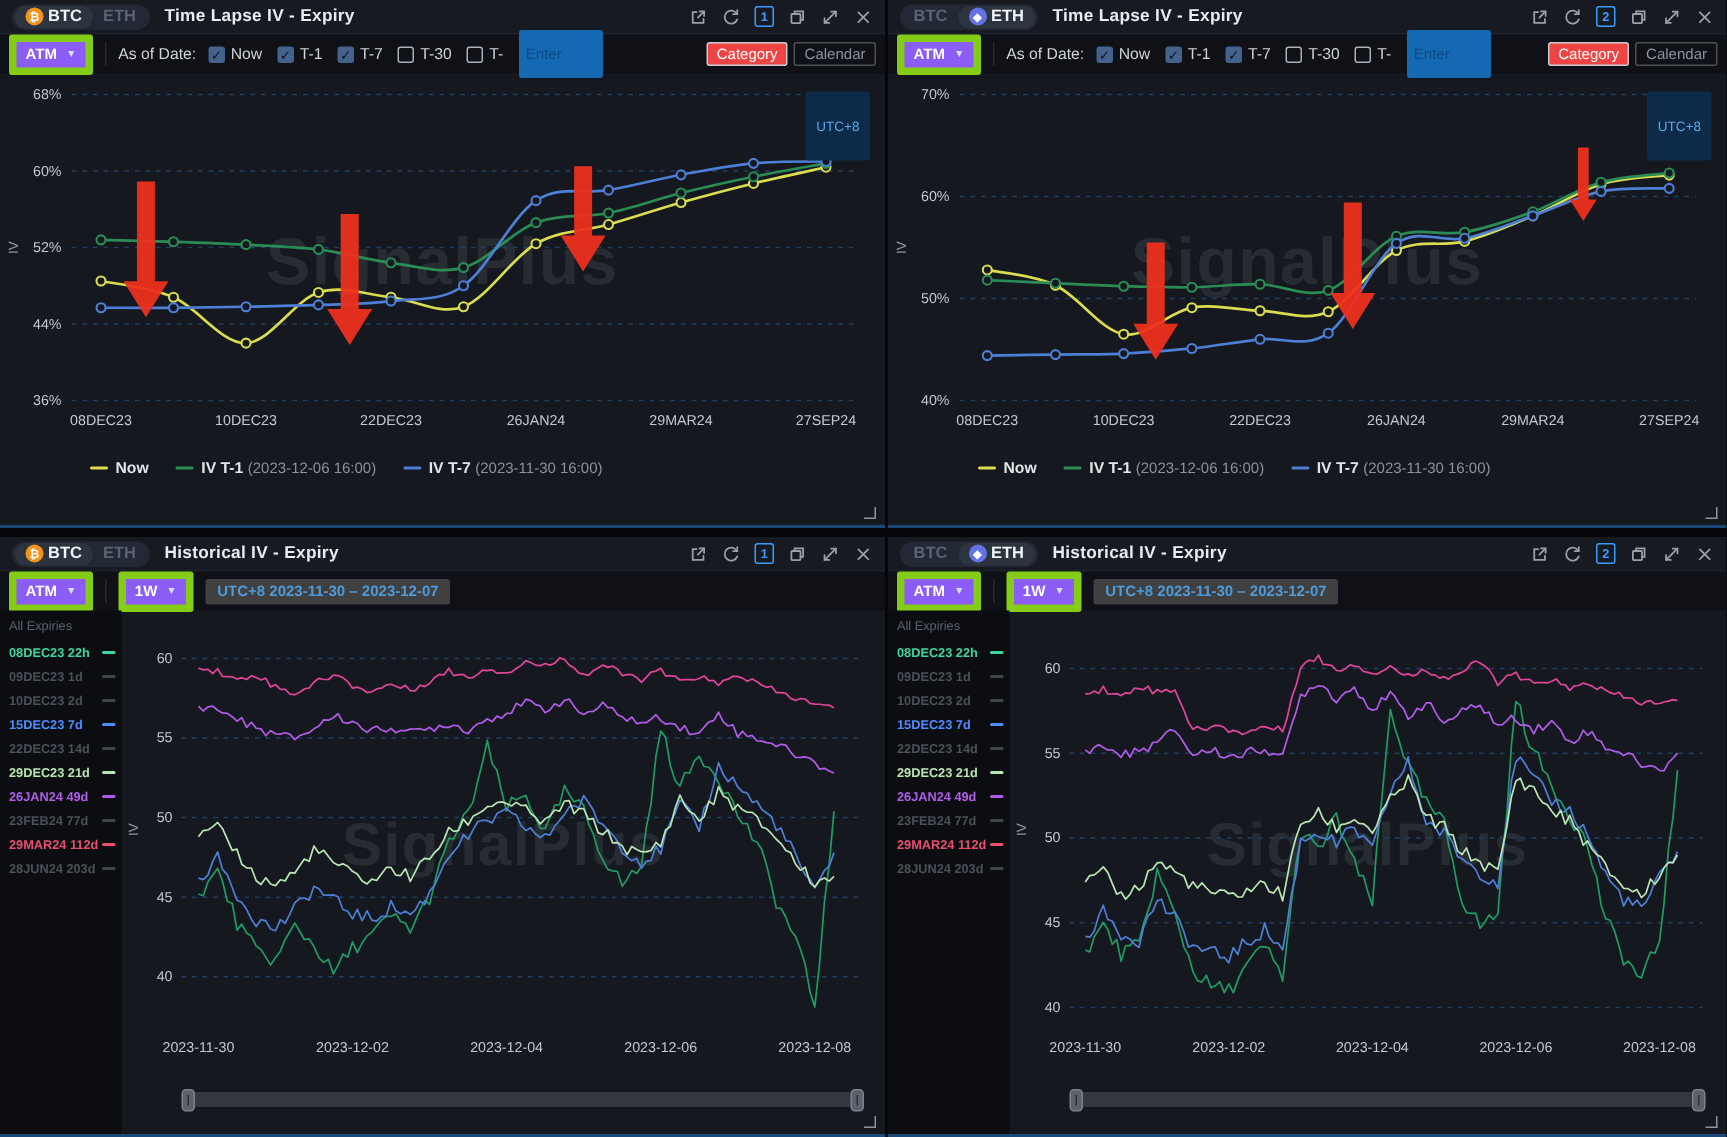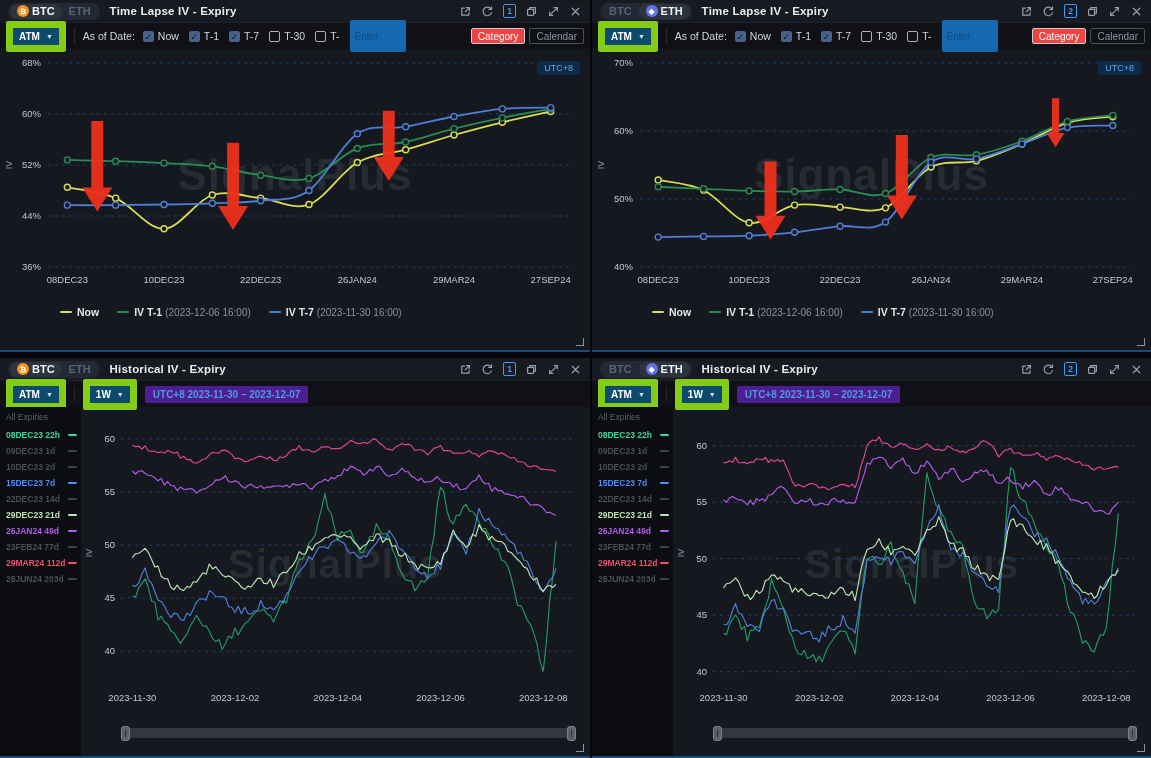--- a/index.html
+++ b/index.html
@@ -20,48 +20,48 @@
   .coin-ico.eth{background:#6372e5;}
   .win-title{color:#e8ebef;font-size:11.5px;font-weight:bold;margin-left:10px;letter-spacing:.2px;}
   .win-icons{margin-left:auto;display:flex;align-items:center;gap:9px;}
   .wicon{width:13px;height:13px;display:flex;align-items:center;justify-content:center;cursor:pointer;}
   .wicon svg{display:block;}
   .num-badge{width:12px;height:12px;border:1px solid #3b9cff;border-radius:2px;color:#3b9cff;
     font-size:8.5px;line-height:12px;text-align:center;font-weight:bold;}
   
   .toolbar{height:26px;flex:0 0 26px;display:flex;align-items:center;padding:0 6px;background:#0f1116;
     border-top:1px solid #1c212b;gap:8px;}
-  .sel{display:flex;align-items:center;gap:6px;background:#0c4a6e;border:7px solid #84cc16;border-radius:2px;
+  .sel{display:flex;align-items:center;gap:6px;background:#8b5cf6;border:5px solid #84cc16;border-radius:2px;
     height:17px;padding:0 6px;color:#fff;font-size:10px;font-weight:bold;cursor:pointer;}
   .sel .caret{font-size:7px;color:#cfe3f5;}
   .lbl{color:#d0d5db;font-size:10.5px;}
   .cb-row{display:flex;align-items:center;gap:10px;}
   .cb-item{display:flex;align-items:center;gap:4px;cursor:pointer;}
   .cb{width:11px;height:11px;border-radius:2px;box-sizing:border-box;}
   .cb.on{background:#44628c;border:1px solid #44628c;color:#0e1624;font-size:9px;line-height:10px;text-align:center;font-weight:bold;}
   .cb.off{background:transparent;border:1px solid #aab2bc;}
   .enter-input{width:56px;height:32px;background:#1569b2;border:none;border-radius:2px;font-size:10px;
     color:#0d4a85;padding:0 5px;box-sizing:border-box;outline:none;}
   .enter-input::placeholder{color:#0d4a85;}
   .view-btns{margin-left:auto;display:flex;gap:4px;}
   .vbtn{height:16px;padding:0 6px;border-radius:2px;font-size:10px;line-height:15px;cursor:pointer;box-sizing:border-box;}
   .vbtn.active{border:1px solid #c8cdd4;color:#fff;background:#ef4444;}
   .vbtn.idle{border:1px solid #4a5058;color:#8a93a0;background:transparent;}
   .tb-divider{width:1px;height:16px;background:#242a35;}
-  .range-chip{background:#4c1d95;color:#4f9ad8;font-size:10px;font-weight:bold;height:17px;line-height:17px;
+  .range-chip{background:#404040;color:#4f9ad8;font-size:10px;font-weight:bold;height:17px;line-height:17px;
     padding:0 8px;border-radius:2px;}
   
   .panel-body{flex:1;position:relative;display:flex;}
   .chart-wrap{position:relative;flex:1;}
   .watermark{position:absolute;left:0;right:0;top:42%;transform:translateY(-50%);text-align:center;
     font-size:44px;font-weight:bold;color:rgba(150,158,170,.15);letter-spacing:1px;pointer-events:none;z-index:1;}
   .watermark.small{font-size:40px;top:45%;}
   svg.chart{position:relative;z-index:2;display:block;}
   .tz-badge{position:absolute;top:12px;right:10px;z-index:3;background:#0d2b49;color:#5fa8e8;
-    font-size:9px;padding:2px 7px;border-radius:2px;}
+    font-size:9px;padding:18px 7px;border-radius:2px;}
   .legend{display:flex;align-items:center;gap:18px;padding-left:60px;height:22px;z-index:2;position:relative;}
   .leg-item{display:flex;align-items:center;gap:5px;cursor:pointer;}
   .leg-swatch{width:12px;height:2.5px;border-radius:2px;}
   .leg-label{color:#e2e5ea;font-size:10.5px;font-weight:bold;}
   .leg-sub{color:#8a93a0;font-size:10px;margin-left:-2px;}
   .resize-corner{position:absolute;right:6px;bottom:4px;width:7px;height:7px;
     border-right:1.5px solid #8a93a0;border-bottom:1.5px solid #8a93a0;cursor:nwse-resize;z-index:4;}
   
   .expiry-side{flex:0 0 62px;background:#0b0d11;padding:5px 4px 0 6px;box-sizing:border-box;z-index:2;}
   .exp-head{color:#596270;font-size:8.5px;margin-bottom:5px;}

